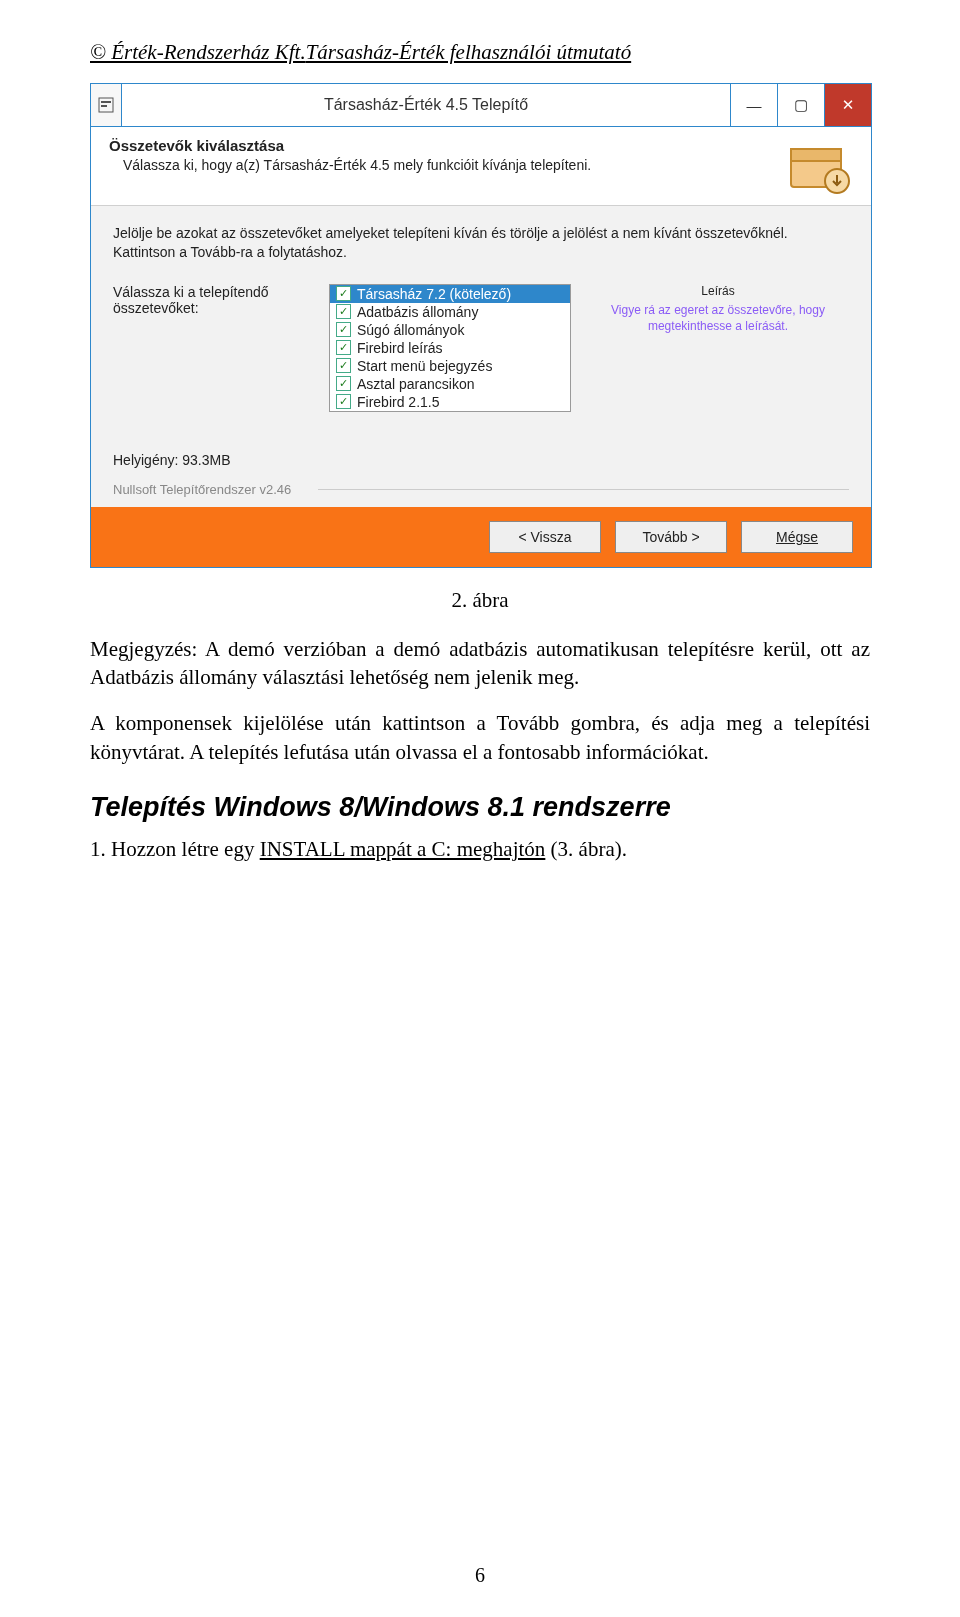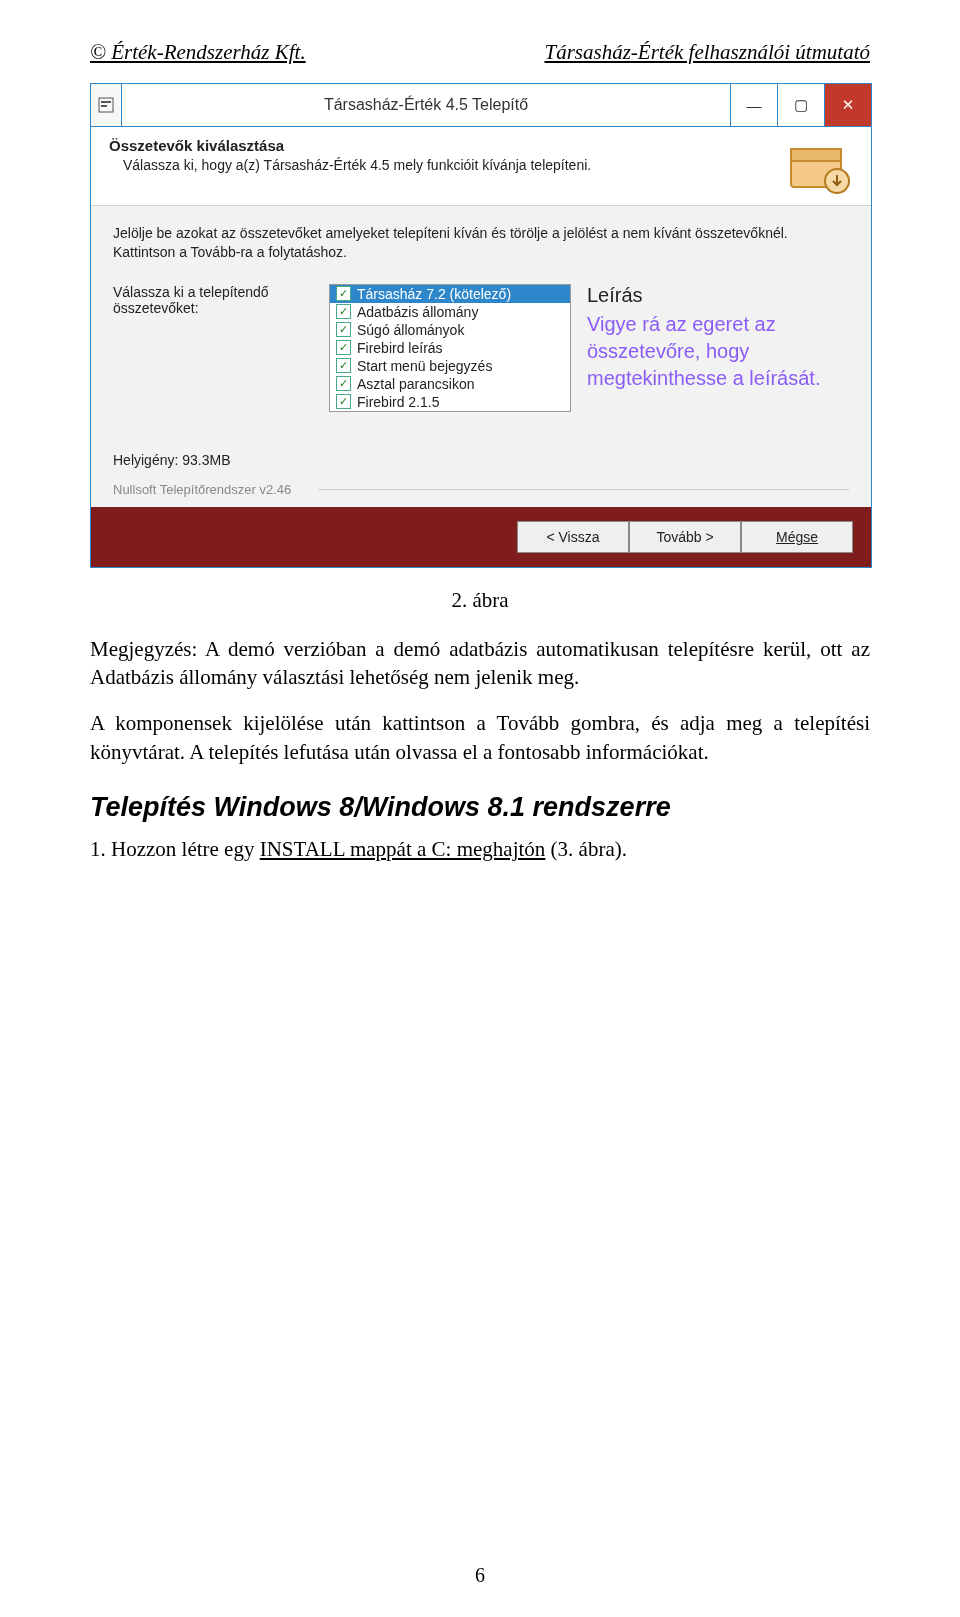--- a/index.html
+++ b/index.html
@@ -12,21 +12,20 @@
   .page {
     width: 960px;
     min-height: 1617px;
     margin: 0 auto;
     position: relative;
     box-sizing: border-box;
     padding: 40px 90px 40px 90px;
   }
   .page-header {
     display: flex;
-    justify-content: space-between;
     font-style: italic;
     font-size: 21px;
     border-bottom: none;
     margin-bottom: 18px;
   }
   .page-header span { text-decoration: underline; }
   .installer-window {
     width: 780px;
     margin: 16px auto;
     border: 1px solid #2e87cb;
@@ -102,34 +101,34 @@
     padding:1px 6px;
   }
   .comp-item.selected { background:#2e87cb; color:#fff; }
   .cb {
     width:13px; height:13px;
     border:1px solid #4a8; background:#fff;
     display:inline-flex; align-items:center; justify-content:center;
     font-size:11px; color:#1a7a1a; line-height:1;
     flex: 0 0 13px;
   }
-  .desc-col { flex:1; font-size:20px; }
+  .desc-col { flex:1; font-size:12px;text-align:center; }
   .desc-col .dh { font-weight:normal; margin-bottom:4px; }
   .desc-col .dt { color:#8b5cf6; line-height:1.35; }
   .space-req { font-size:14px; margin-bottom:14px; }
   .sys-line { color:#888; font-size:13px; position:relative; padding-right:12px;}
   .sys-line::after {
     content:"";
     position:absolute; left:205px; right:0; top:50%;
     border-top:1px solid #ccc;
   }
   .button-row {
-    display:flex; justify-content:flex-end; 
+    display:flex; justify-content:flex-end; gap:14px;
     padding:14px 18px;
-    background:#7f1d1d;
+    background:#f97316;
   }
   .btn {
     min-width:110px; height:30px;
     border:1px solid #888;
     background:#efefef;
     font-size:14px;
     display:flex; align-items:center; justify-content:center;
     cursor:pointer;
   }
   .figure-caption {

